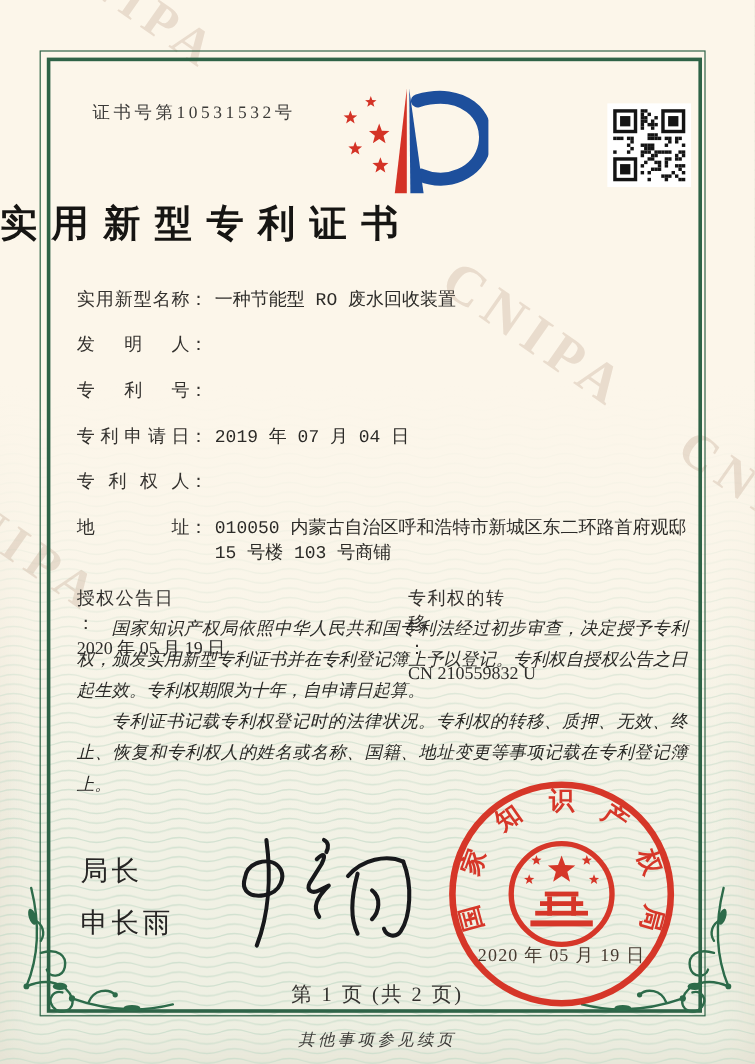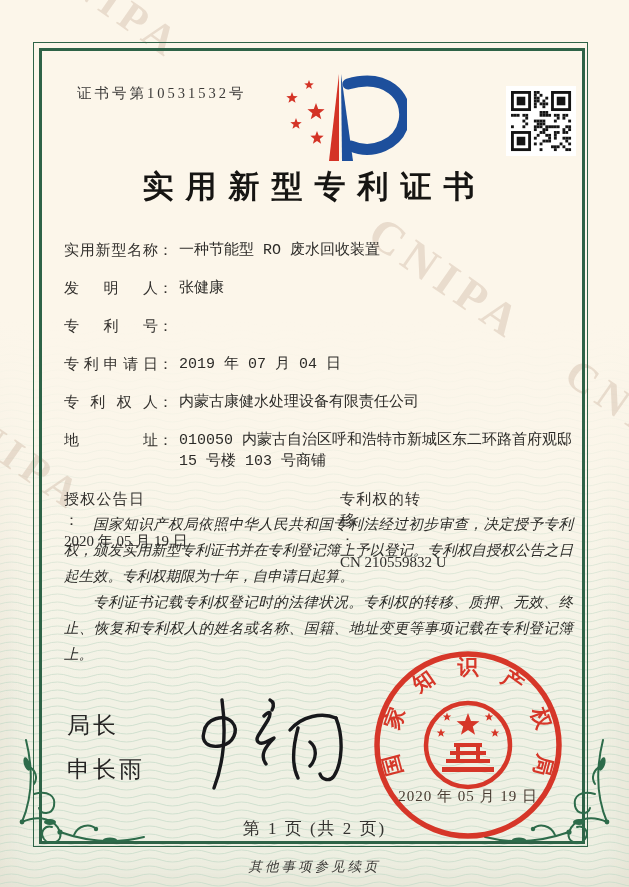--- a/index.html
+++ b/index.html
@@ -16,21 +16,21 @@
     color:rgba(193,166,147,0.33);transform:rotate(35deg);white-space:nowrap;user-select:none;}
   .frame-outer{position:absolute;left:33px;top:42px;width:553px;height:803px;
     border:1.5px solid #2e6347;z-index:3;pointer-events:none;}
   .frame-inner{position:absolute;left:39px;top:48px;width:540px;height:790px;
     border:3px solid #2e6347;z-index:3;pointer-events:none;}
   .ornament{position:absolute;z-index:4;}
   .ornament.right{transform:scaleX(-1);}
   .cert-no{position:absolute;left:64px;top:84px;z-index:5;font-size:14.5px;letter-spacing:3px;color:#3b3a38;margin-left:13px;}
   .logo{position:absolute;left:262px;top:68px;z-index:5;}
   .qr{position:absolute;left:506px;top:86px;z-index:5;}
-  .title{position:absolute;left:0;right:0;top:166px;z-index:5;text-align:center;
+  .title{position:absolute;left:0;right:0;top:166px;z-index:5;text-align:left;
     font-size:31px;font-weight:bold;letter-spacing:12px;color:#161513;}
   .fields{position:absolute;left:64px;right:56px;top:240px;z-index:5;font-size:15px;}
   .frow{display:flex;line-height:21px;margin-bottom:17px;}
   .flabel{display:inline-block;width:94px;text-align:justify;text-align-last:justify;flex:none;color:#33312e;}
   .fcolon{flex:none;margin-right:6px;color:#33312e;}
   .fval{flex:1;color:#2c2b28;font-family:Liberation Mono, monospace;}
   .fgroup{display:flex;flex-direction:column;}
   .fgroup.first{width:276px;flex:none;}
   .fgroup .flabel{width:80px;}
   .paras{position:absolute;left:64px;right:56px;top:511px;z-index:5;}
@@ -234,35 +234,33 @@
 
   <div class="fields">
     <div class="frow">
       <span class="flabel">实用新型名称</span>
         <span class="fcolon">：</span>
       <span class="fval">一种节能型 RO 废水回收装置</span>
     </div>
     <div class="frow">
       <span class="flabel">发明人</span>
         <span class="fcolon">：</span>
-      <span class="fval">张健康</span>
     </div>
     <div class="frow">
       <span class="flabel">专利号</span>
         <span class="fcolon">：</span>
     </div>
     <div class="frow">
       <span class="flabel">专利申请日</span>
         <span class="fcolon">：</span>
       <span class="fval">2019 年 07 月 04 日</span>
     </div>
     <div class="frow">
       <span class="flabel">专利权人</span>
         <span class="fcolon">：</span>
-      <span class="fval">内蒙古康健水处理设备有限责任公司</span>
     </div>
     <div class="frow">
       <span class="flabel">地址</span>
         <span class="fcolon">：</span>
       <span class="fval">010050 内蒙古自治区呼和浩特市新城区东二环路首府观邸 15 号楼 103 号商铺</span>
     </div>
     <div class="frow">
       <span class="fgroup first">
         <span class="flabel">授权公告日</span>
           <span class="fcolon">：</span>

